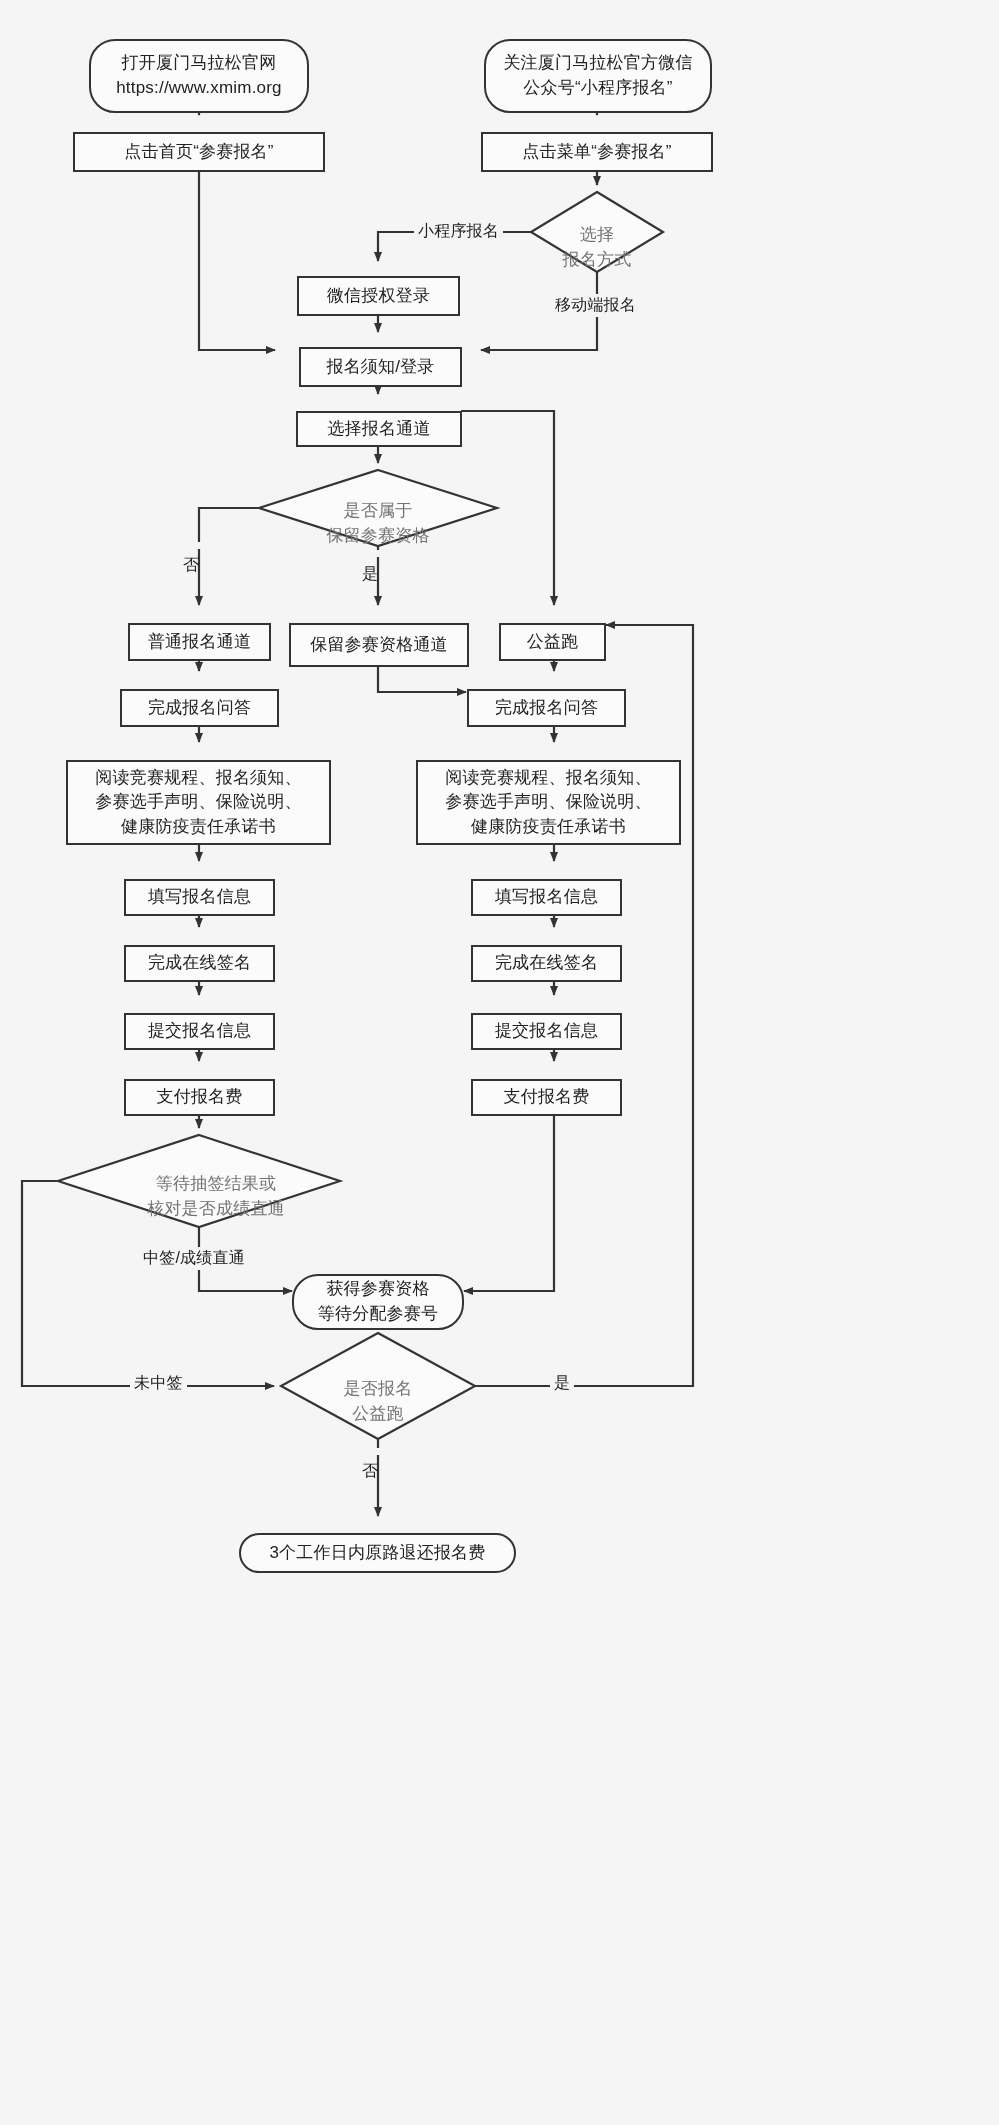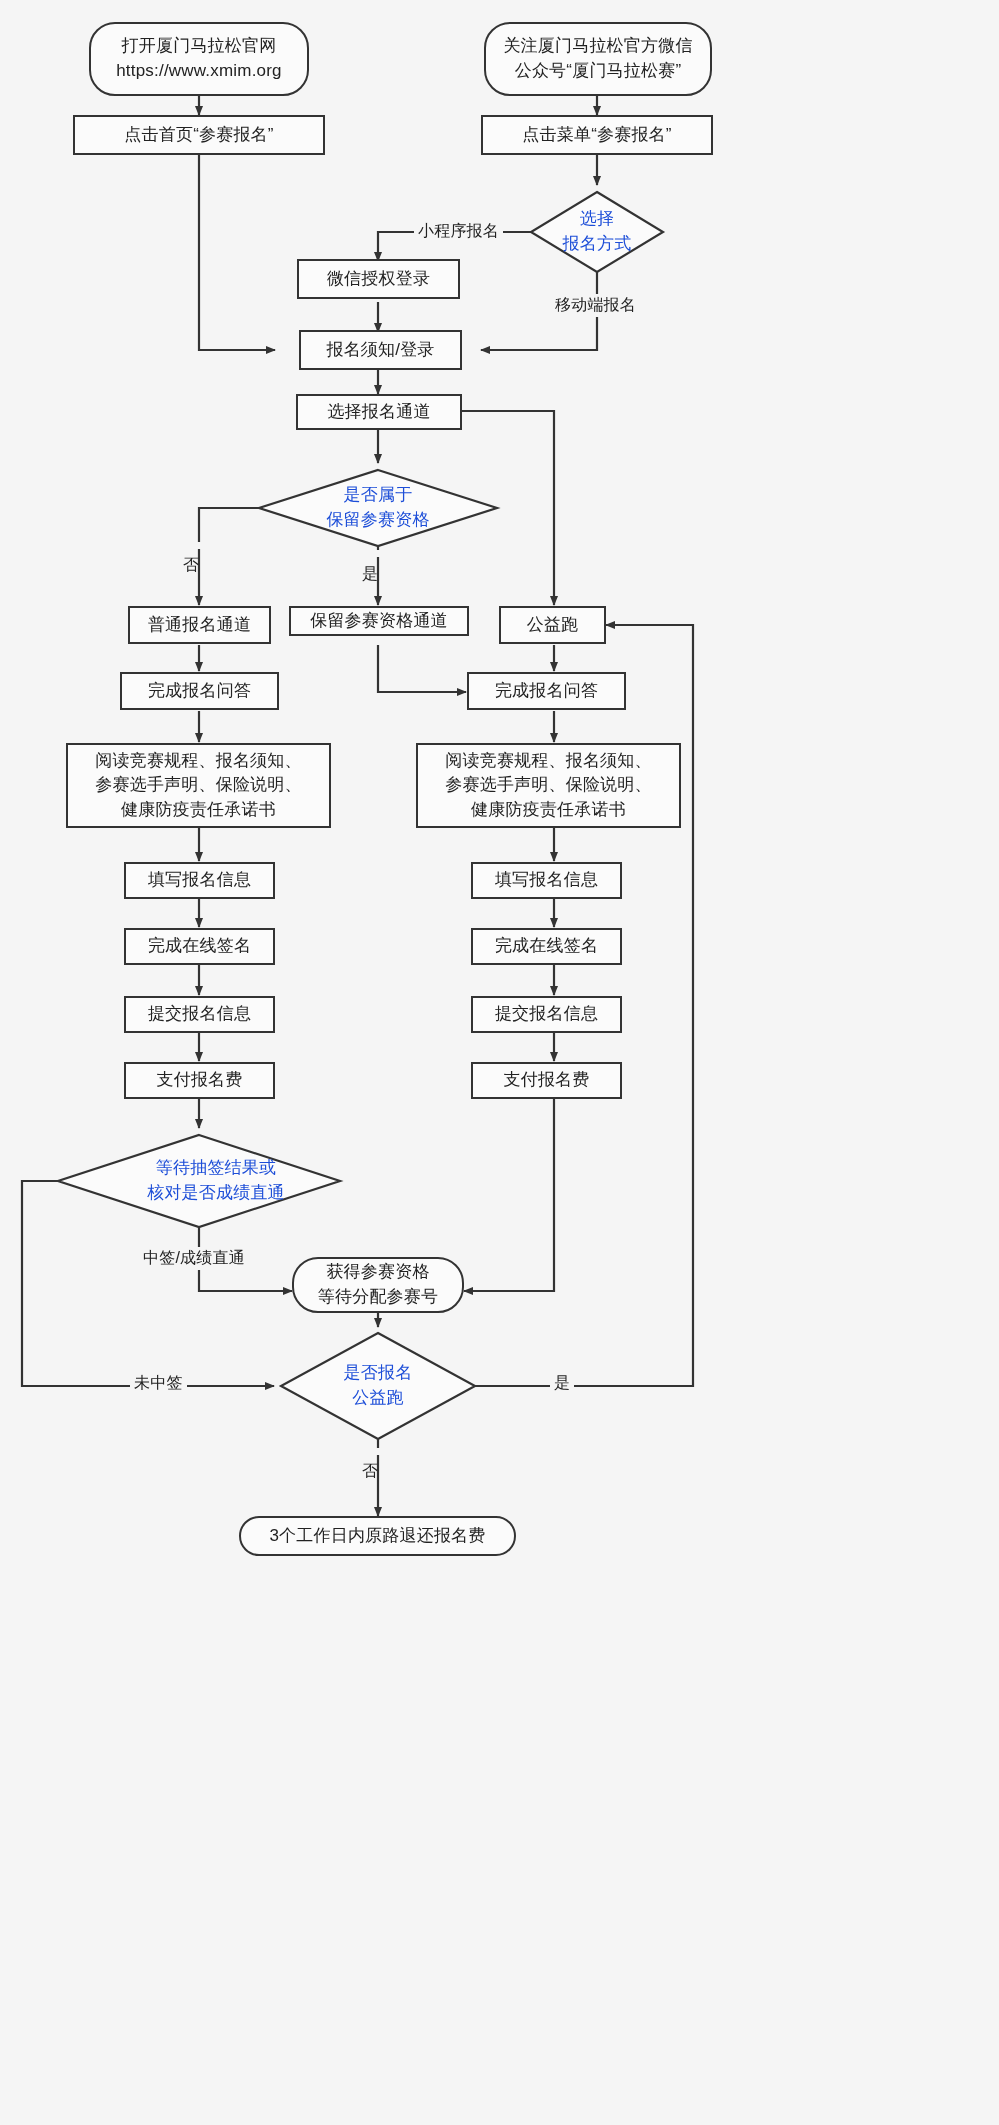--- a/index.html
+++ b/index.html
@@ -33,36 +33,38 @@
     border: 2px solid #333333;
     display: flex;
     align-items: center;
     justify-content: center;
     text-align: center;
     color: #222222;
     font-size: 17px;
     line-height: 1.45;
     white-space: pre-line;
     letter-spacing: 0.2px;
+    margin-top: 17px;
   }
   .node.rounded {
     border-radius: 26px;
   }
   .node.diamond {
     border: none;
     background: transparent;
   }
   .diamond-label {
     position: relative;
     z-index: 2;
-    color: #1d4ed8;
+    color: #737373;
     font-size: 17px;
     line-height: 1.45;
     white-space: pre-line;
     pointer-events: none;
+    font-family: Liberation Mono, monospace;
   }
   .edge-label {
     position: absolute;
     font-size: 16px;
     color: #222222;
     background: #f5f5f5;
     padding: 1px 4px;
     white-space: nowrap;
     letter-spacing: 0.2px;
   }
@@ -151,21 +153,21 @@
     <path d="M378,1439 L378,1516" marker-end="url(#arw)"></path>
   </g>
 </svg>
 
 <div id="nodes">
 
   <div class="node rounded" style="left:89px; top:22px; width:220px; height:74px;">打开厦门马拉松官网
 https://www.xmim.org</div>
 
   <div class="node rounded" style="left:484px; top:22px; width:228px; height:74px;">关注厦门马拉松官方微信
-公众号“厦门马拉松赛”</div>
+公众号“小程序报名”</div>
 
   <div class="node" style="left:73px; top:115px; width:252px; height:40px;">点击首页“参赛报名”</div>
 
   <div class="node" style="left:481px; top:115px; width:232px; height:40px;">点击菜单“参赛报名”</div>
 
   <div class="node diamond" style="left:531px; top:192px; width:132px; height:80px;">
     <span class="diamond-label">选择
 报名方式</span>
   </div>
 
@@ -175,21 +177,21 @@
 
   <div class="node" style="left:296px; top:394px; width:166px; height:36px;">选择报名通道</div>
 
   <div class="node diamond" style="left:259px; top:470px; width:238px; height:76px;">
     <span class="diamond-label">是否属于
 保留参赛资格</span>
   </div>
 
   <div class="node" style="left:128px; top:606px; width:143px; height:38px;">普通报名通道</div>
 
-  <div class="node" style="left:289px; top:606px; width:180px; height:30px;text-align:right;">保留参赛资格通道</div>
+  <div class="node" style="left:289px; top:606px; width:180px; height:44px;text-align:right;">保留参赛资格通道</div>
 
   <div class="node" style="left:499px; top:606px; width:107px; height:38px;">公益跑</div>
 
   <div class="node" style="left:120px; top:672px; width:159px; height:38px;">完成报名问答</div>
 
   <div class="node" style="left:467px; top:672px; width:159px; height:38px;">完成报名问答</div>
 
   <div class="node" style="left:66px; top:743px; width:265px; height:85px;">阅读竞赛规程、报名须知、
 参赛选手声明、保险说明、
 健康防疫责任承诺书</div>

